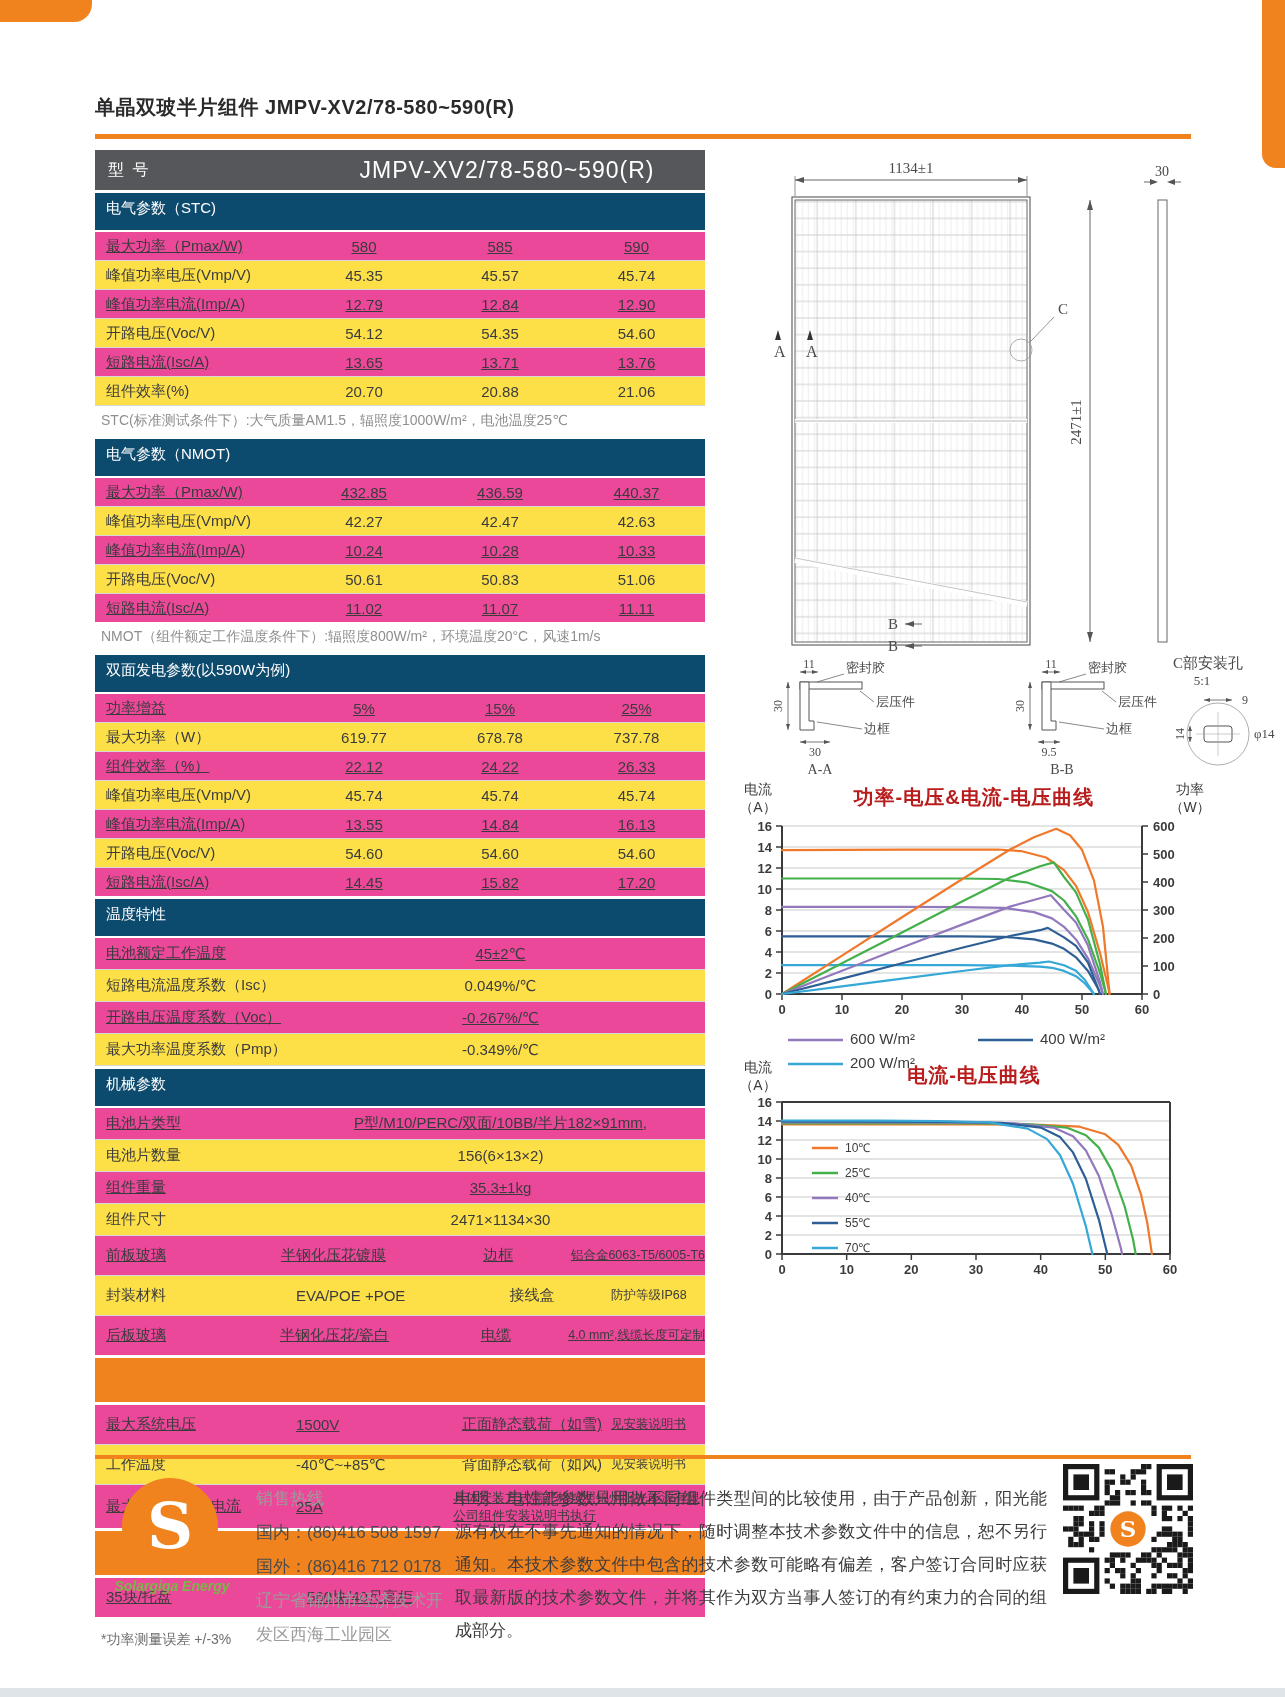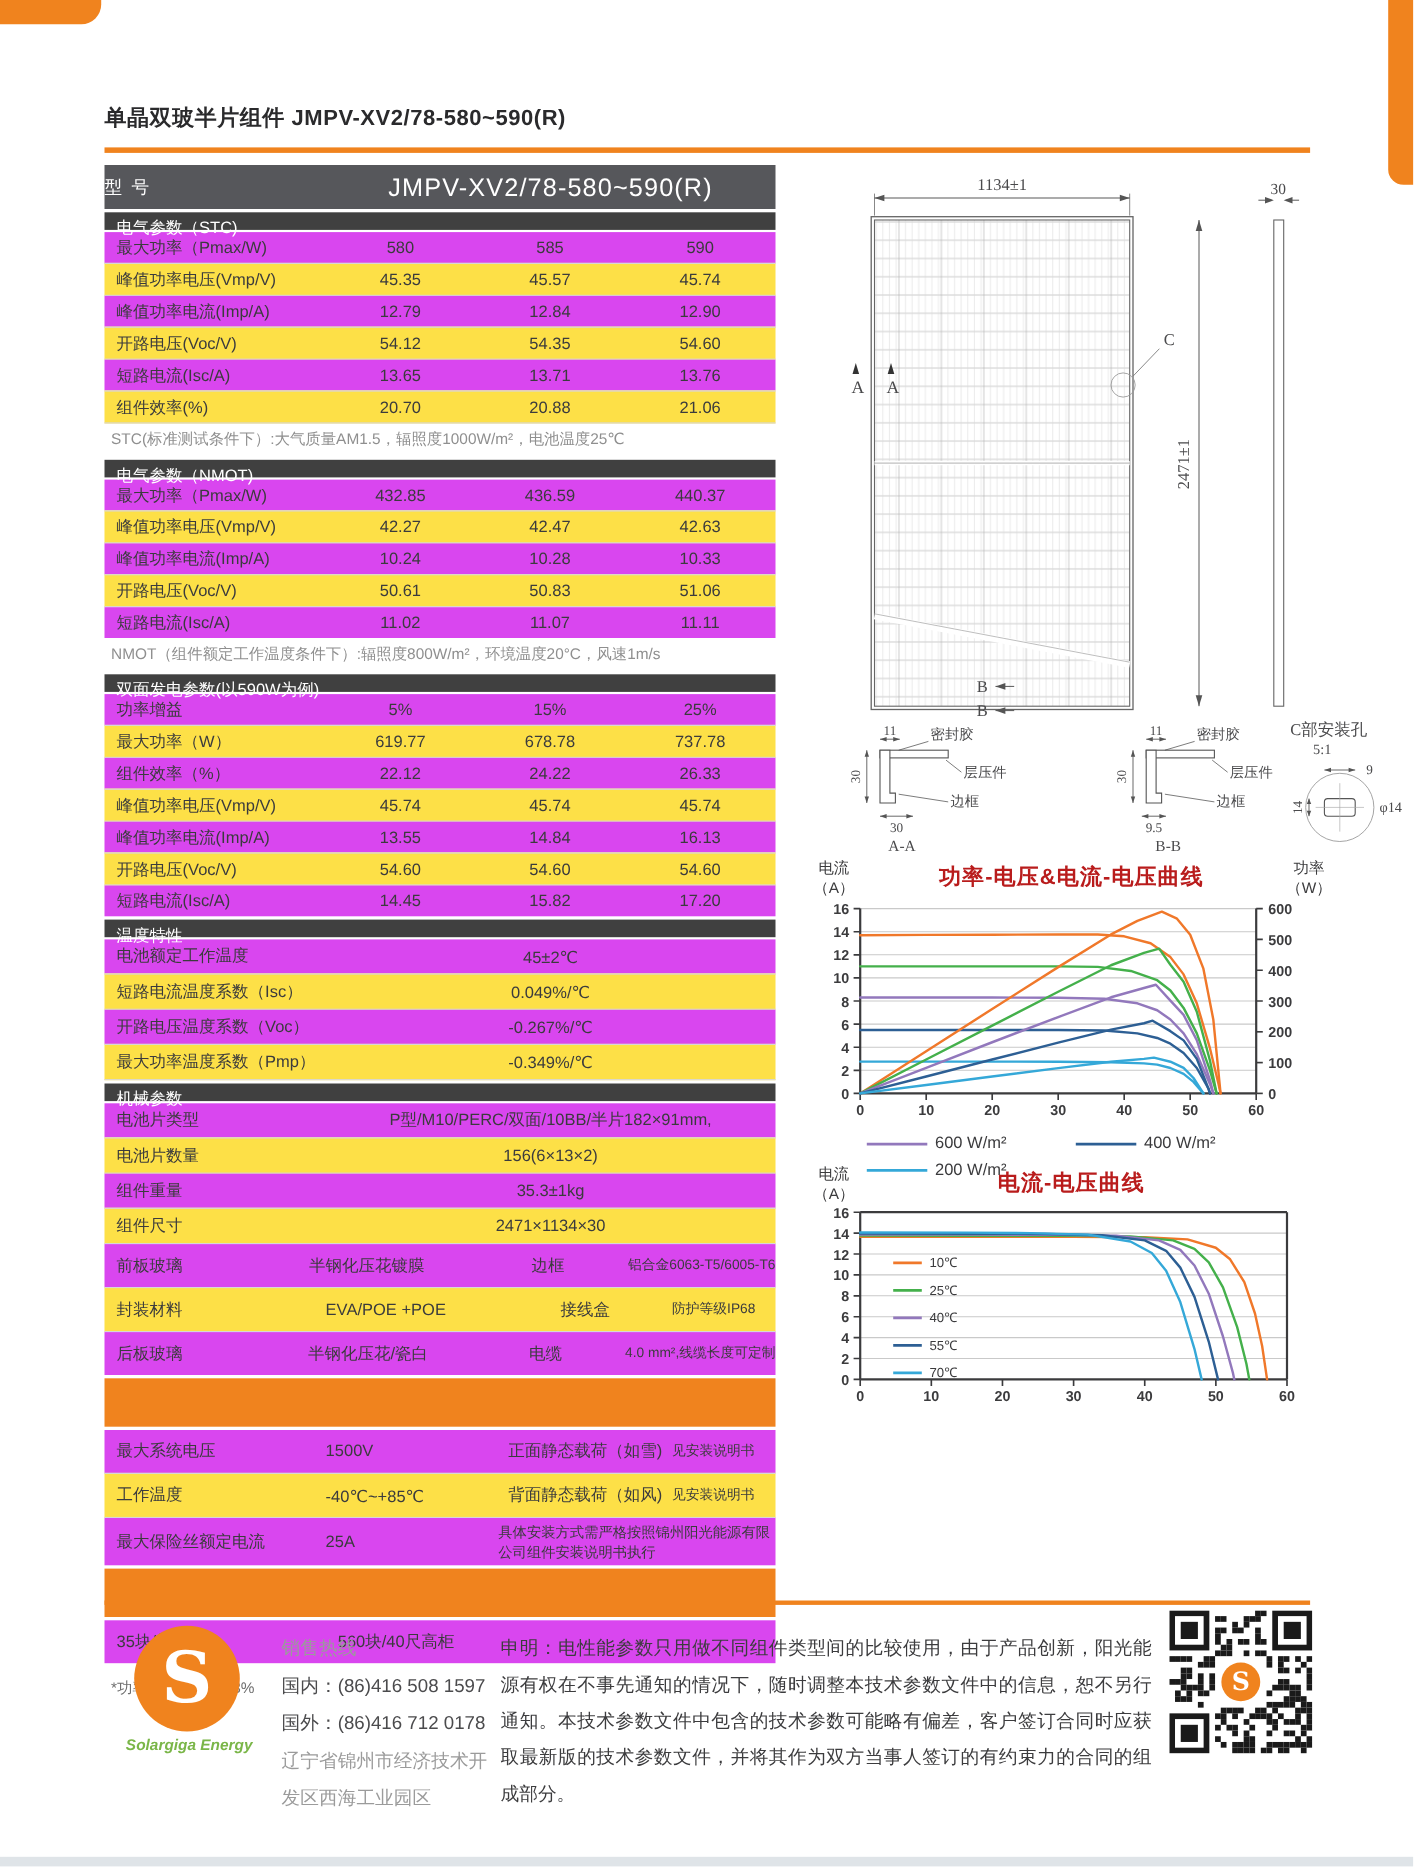--- a/index.html
+++ b/index.html
@@ -8,27 +8,27 @@
   
   .corner-tl{position:absolute;left:0;top:0;width:92px;height:22px;background:#f0831e;border-radius:0 0 18px 0;}
   .bar-tr{position:absolute;left:1262px;top:0;width:23px;height:168px;background:#f0831e;border-radius:0 0 0 14px;}
   .bottom-strip{position:absolute;left:0;top:1688px;width:1285px;height:9px;background:#dfe4e8;}
   
   .title{position:absolute;left:95px;top:94px;font-size:20px;font-weight:bold;color:#2a2a2c;letter-spacing:.5px;}
   .title-rule{position:absolute;left:95px;top:134px;width:1096px;height:5px;background:#f0831e;}
   
   .spec{position:absolute;left:95px;top:150px;width:610px;font-size:15px;}
   .thead{display:flex;align-items:center;background:#56575b;color:#fff;height:40px;}
-  .thead .ml{width:201px;padding-left:0;font-size:16px;letter-spacing:2px;}
+  .thead .ml{width:201px;padding-left:13px;font-size:16px;letter-spacing:2px;}
   .thead .mv{flex:1;text-align:center;font-size:23px;letter-spacing:1px;}
-  .sect{background:#404040;color:#fff;height:16px;line-height:29px;padding-left:11px;font-size:15px;
+  .sect{background:#0c4a6e;color:#fff;height:37px;line-height:29px;padding-left:11px;font-size:15px;
         margin-top:3px;margin-bottom:2px;}
   .sectbar{background:#f0831e;height:44px;margin:3px 0;}
   .trow{display:flex;align-items:center;}
-  .trow.g{background:#d946ef;}
+  .trow.g{background:#ec4899;text-decoration:underline;}
   .trow.w{background:#fde047;border-bottom:1px solid #d7d7d7;border-top:1px solid #d7d7d7;}
   .rows-sm .trow{height:28px;}
   .rows-md .trow{height:31px;}
   .rows-lg .trow{min-height:39px;}
   .cl{width:201px;padding-left:11px;box-sizing:border-box;}
   .cv{width:136px;text-align:center;}
   .cspan{flex:1;text-align:center;}
   .cp1{width:157px;}
   .cp2{width:158px;text-align:center;}
   .cp3{flex:1;text-align:left;font-size:12.5px;white-space:nowrap;overflow:visible;}

